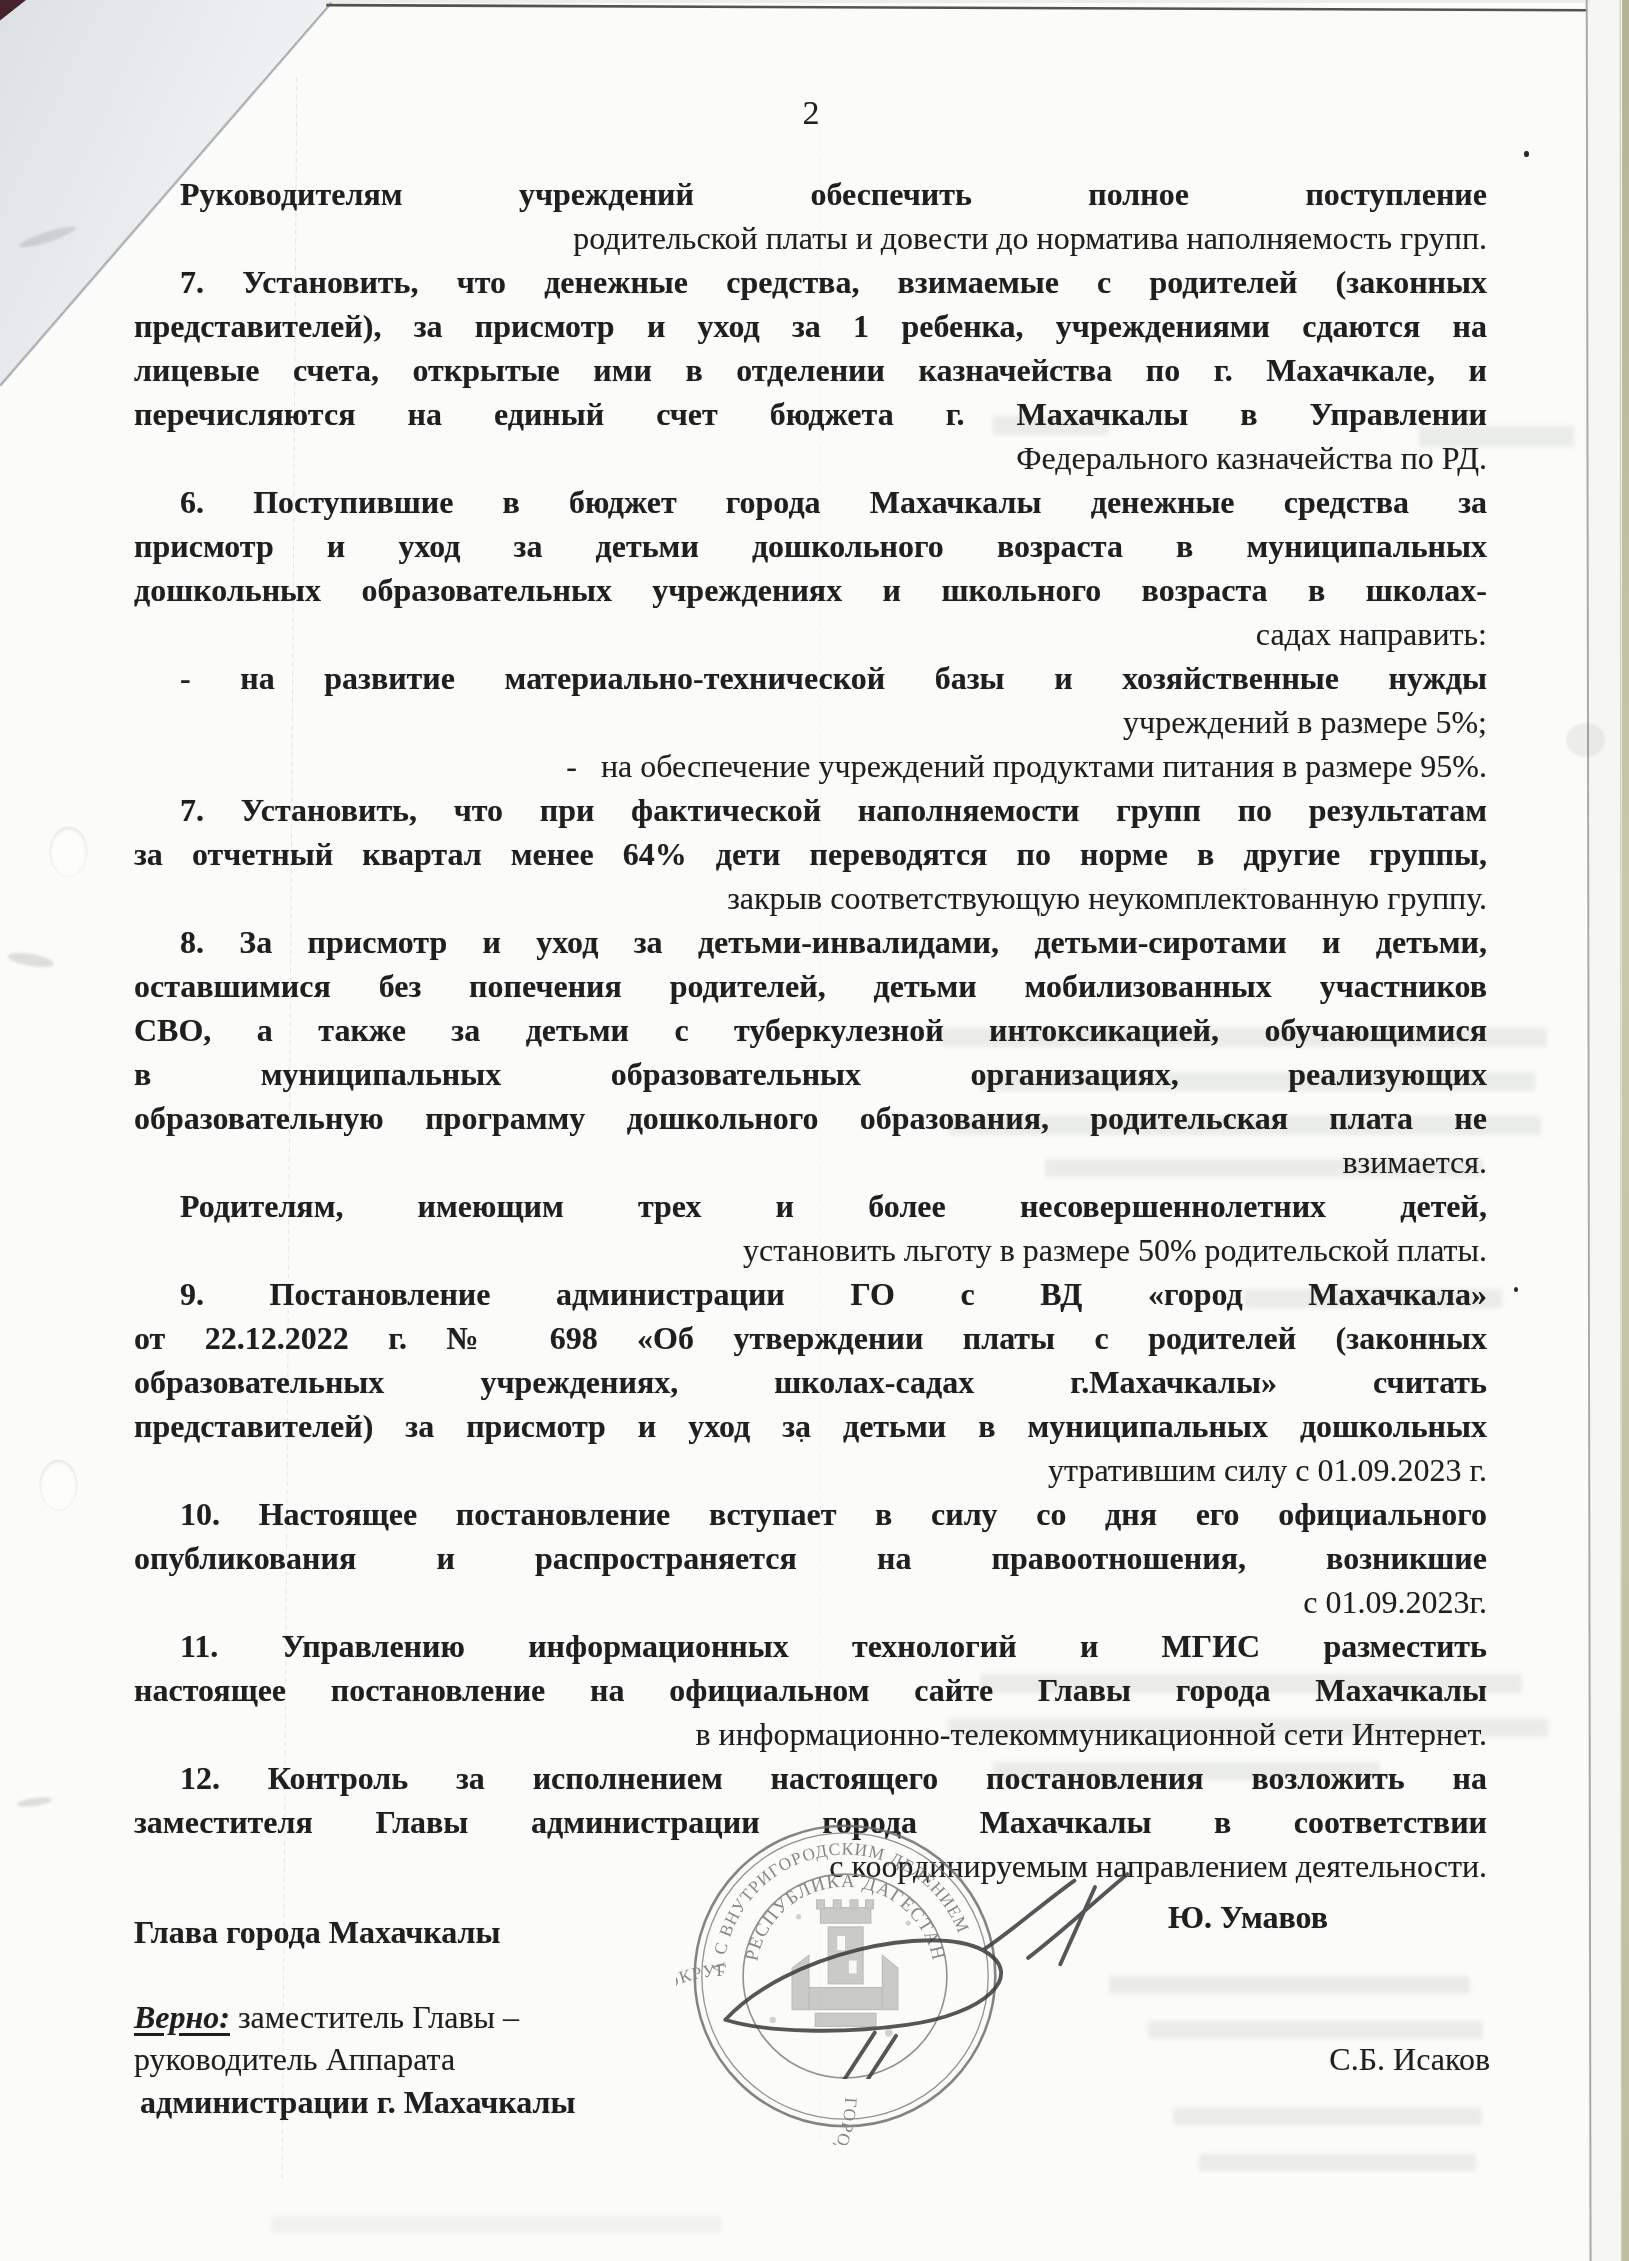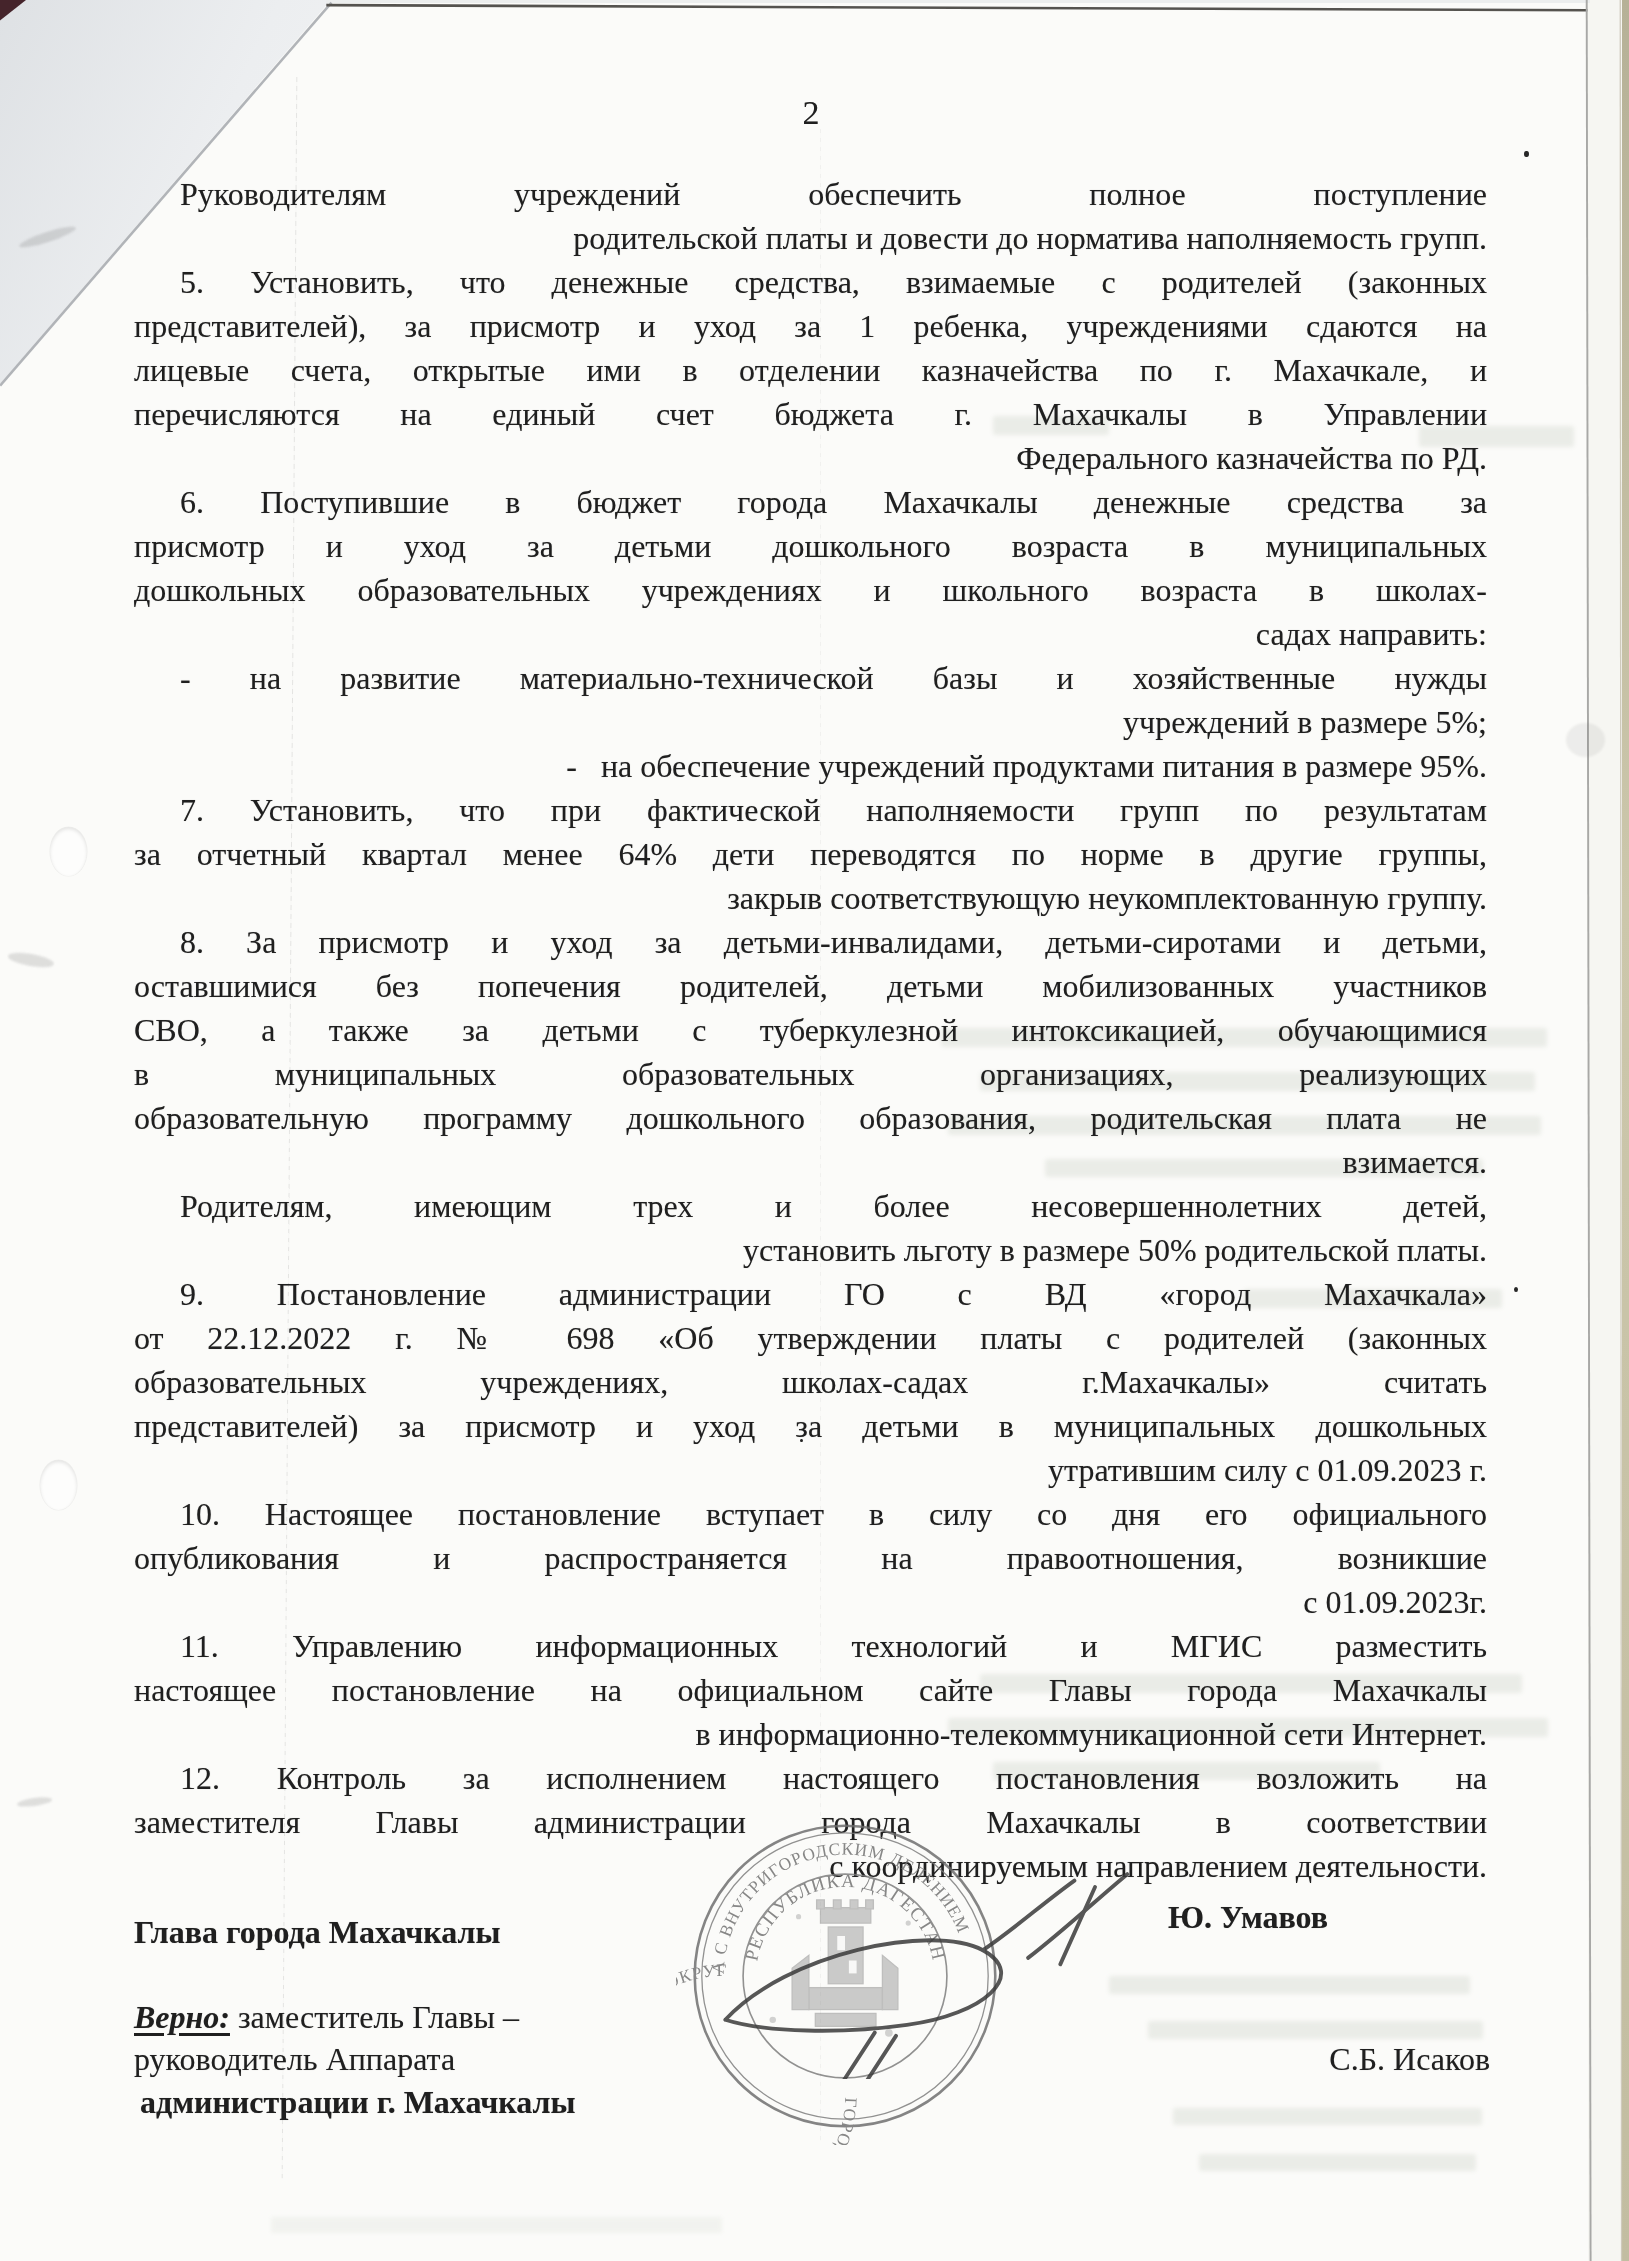--- a/index.html
+++ b/index.html
@@ -65,21 +65,21 @@
     position:absolute;left:134px;top:94px;width:1354px;
     text-align:center;font-size:34px;z-index:4;
     text-shadow:0 0 0.6px rgba(30,30,30,0.35);
   }
   .body-text{
     position:absolute;left:134px;top:172px;width:1353px;
     font-size:32px;line-height:44px;z-index:2;
     text-shadow:0 0 0.8px rgba(30,30,30,0.35);
   }
   .body-text .line{height:44px;white-space:normal;text-align:right;}
-  .body-text .line.jst{text-align:justify;text-align-last:justify;}
+  .body-text .line.jst{text-align:justify;text-align-last:justify;font-weight:bold;}
   .body-text .line.ind{text-indent:46px;}
   .sig{position:absolute;font-size:32px;z-index:4;text-shadow:0 0 0.8px rgba(30,30,30,0.35);}
   .sig.bold{font-weight:700;}
   .mayor-title{left:134px;top:1914px;}
   .mayor-name{left:1168px;top:1899px;width:322px;}
   .verno1{left:134px;top:1999px;}
   .verno1 .vlabel{font-weight:700;font-style:italic;text-decoration:underline;text-decoration-thickness:2.6px;text-underline-offset:5.2px;}
   .verno2{left:134px;top:2041px;}
   .verno3{left:140px;top:2084px;font-weight:bold;}
   .certifier-name{left:1168px;top:2041px;width:322px;text-align:right;}
@@ -131,21 +131,21 @@
   <div class="ghost" style="left:1148px;top:2021px;width:335px;height:18px"></div>
   <div class="ghost" style="left:1173px;top:2108px;width:309px;height:17px"></div>
   <div class="ghost" style="left:1199px;top:2154px;width:277px;height:17px"></div>
   <div class="ghost" style="left:271px;top:2217px;width:451px;height:15.5px;opacity:.07"></div>
 
   <div class="pageno">2</div>
 
   <div class="body-text">
       <div class="line ind jst">Руководителям учреждений обеспечить полное поступление</div>
       <div class="line">родительской платы и довести до норматива наполняемость групп.</div>
-      <div class="line ind jst">5. Установить, что денежные средства, взимаемые с родителей (законных</div>
+      <div class="line ind jst">7. Установить, что денежные средства, взимаемые с родителей (законных</div>
       <div class="line jst">представителей), за присмотр и уход за 1 ребенка, учреждениями сдаются на</div>
       <div class="line jst">лицевые счета, открытые ими в отделении казначейства по г. Махачкале, и</div>
       <div class="line jst">перечисляются на единый счет бюджета г. Махачкалы в Управлении</div>
       <div class="line">Федерального казначейства по РД.</div>
       <div class="line ind jst">6. Поступившие в бюджет города Махачкалы денежные средства за</div>
       <div class="line jst">присмотр и уход за детьми дошкольного возраста в муниципальных</div>
       <div class="line jst">дошкольных образовательных учреждениях и школьного возраста в школах-</div>
       <div class="line">садах направить:</div>
       <div class="line ind jst">- на развитие материально-технической базы и хозяйственные нужды</div>
       <div class="line">учреждений в размере 5%;</div>

